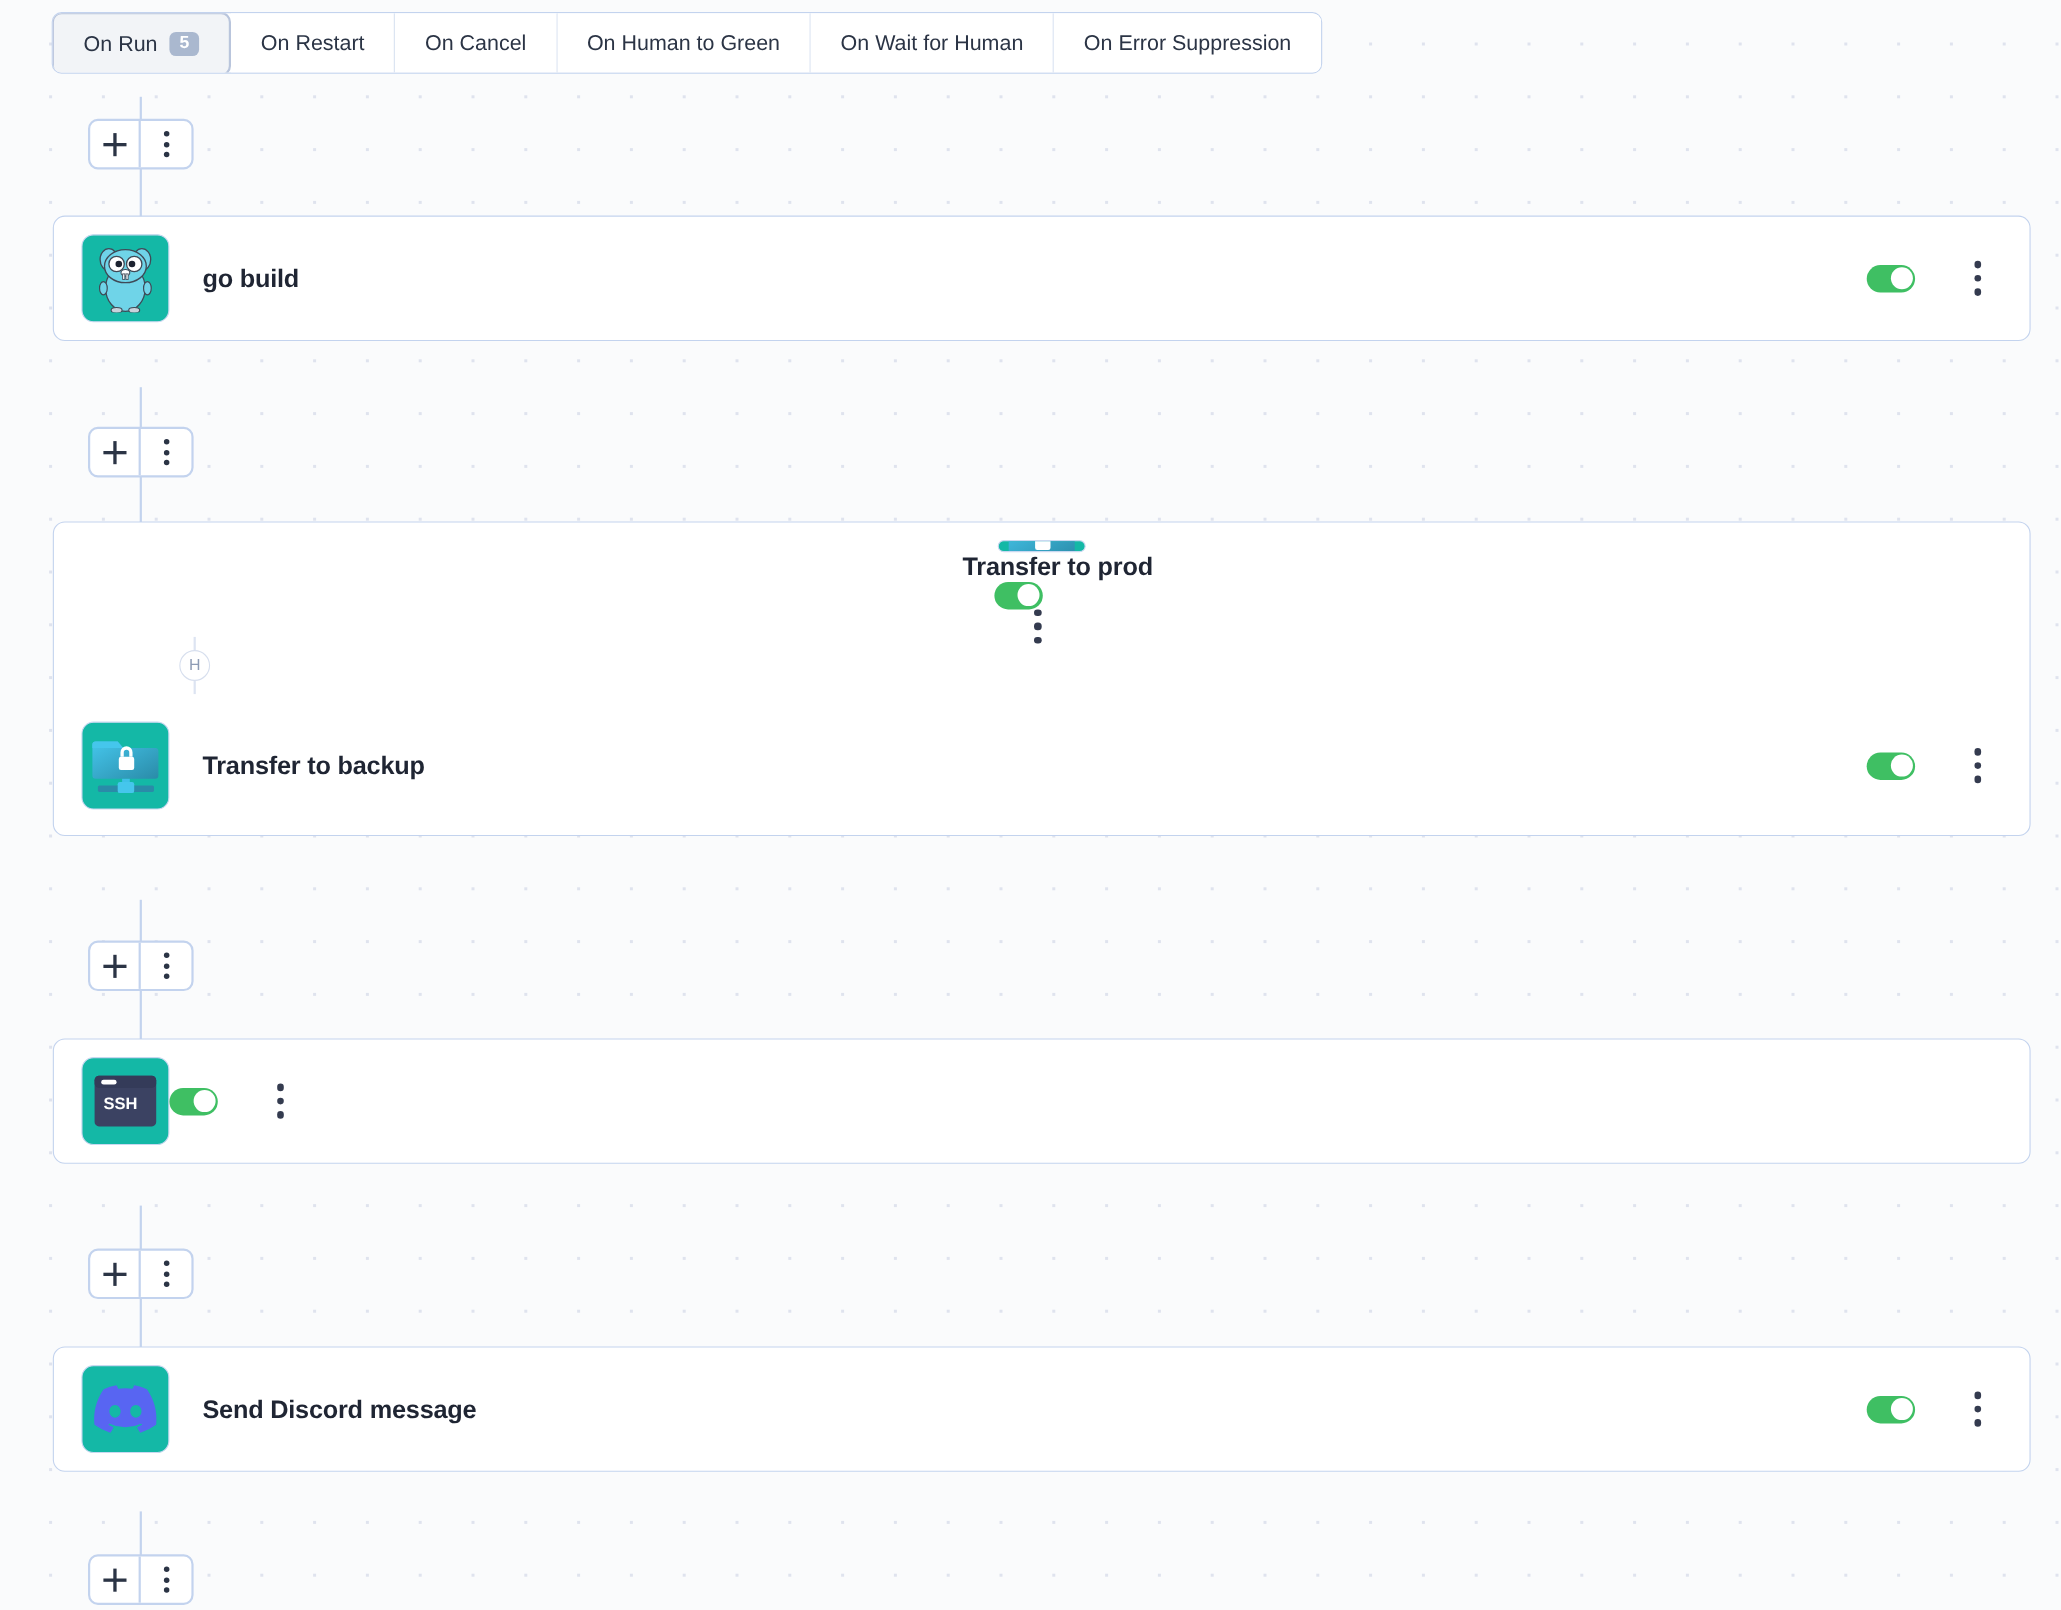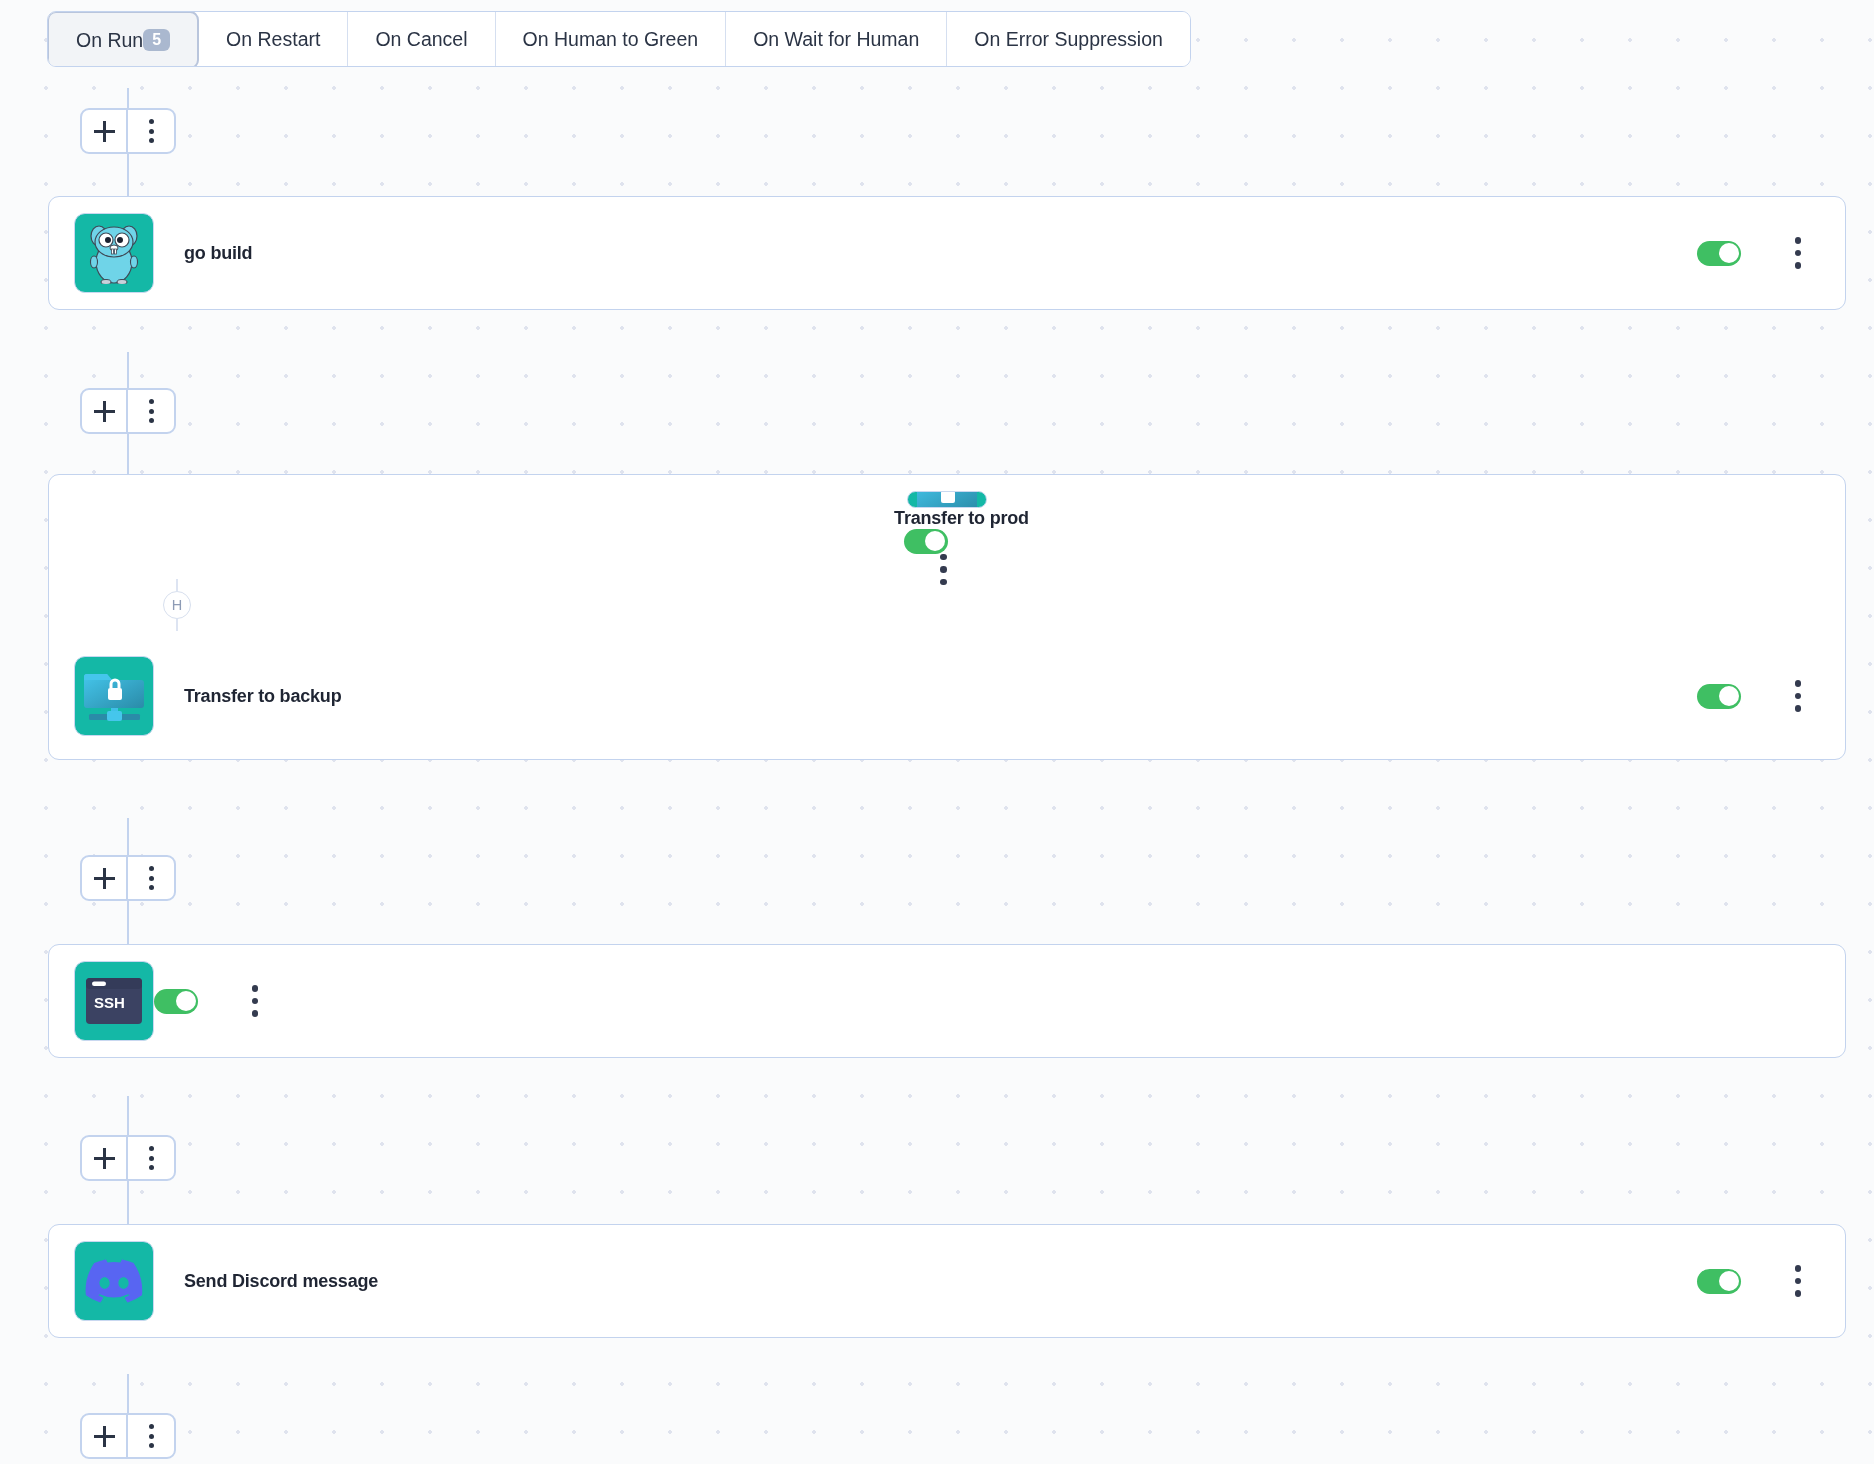--- a/index.html
+++ b/index.html
@@ -27,20 +27,21 @@
     display: flex;
     background: #ffffff;
     border: 1px solid #c3d3ee;
     border-radius: 9px;
     height: 56px;
     overflow: hidden;
   }
   .tab {
     display: flex;
     align-items: center;
+    gap: 11px;
     padding: 0 27px;
     font-size: 19.5px;
     color: #2b3445;
     border-right: 1px solid #d5dff0;
     background: #ffffff;
     cursor: pointer;
     white-space: nowrap;
     height: 100%;
   }
   .tab:last-child { border-right: none; }
@@ -150,21 +151,21 @@
     border-radius: 11px;
     background: #14b8a6;
     display: flex;
     align-items: center;
     justify-content: center;
     overflow: hidden;
   }
 
   .task-label {
     margin-left: 30px;
-    font-size: 18px;
+    font-size: 23px;
     font-weight: bold;
     color: #1f2533;
     letter-spacing: -0.2px;
     flex: 1;
   }
 
   
   .toggle {
     width: 44px;
     height: 25px;

